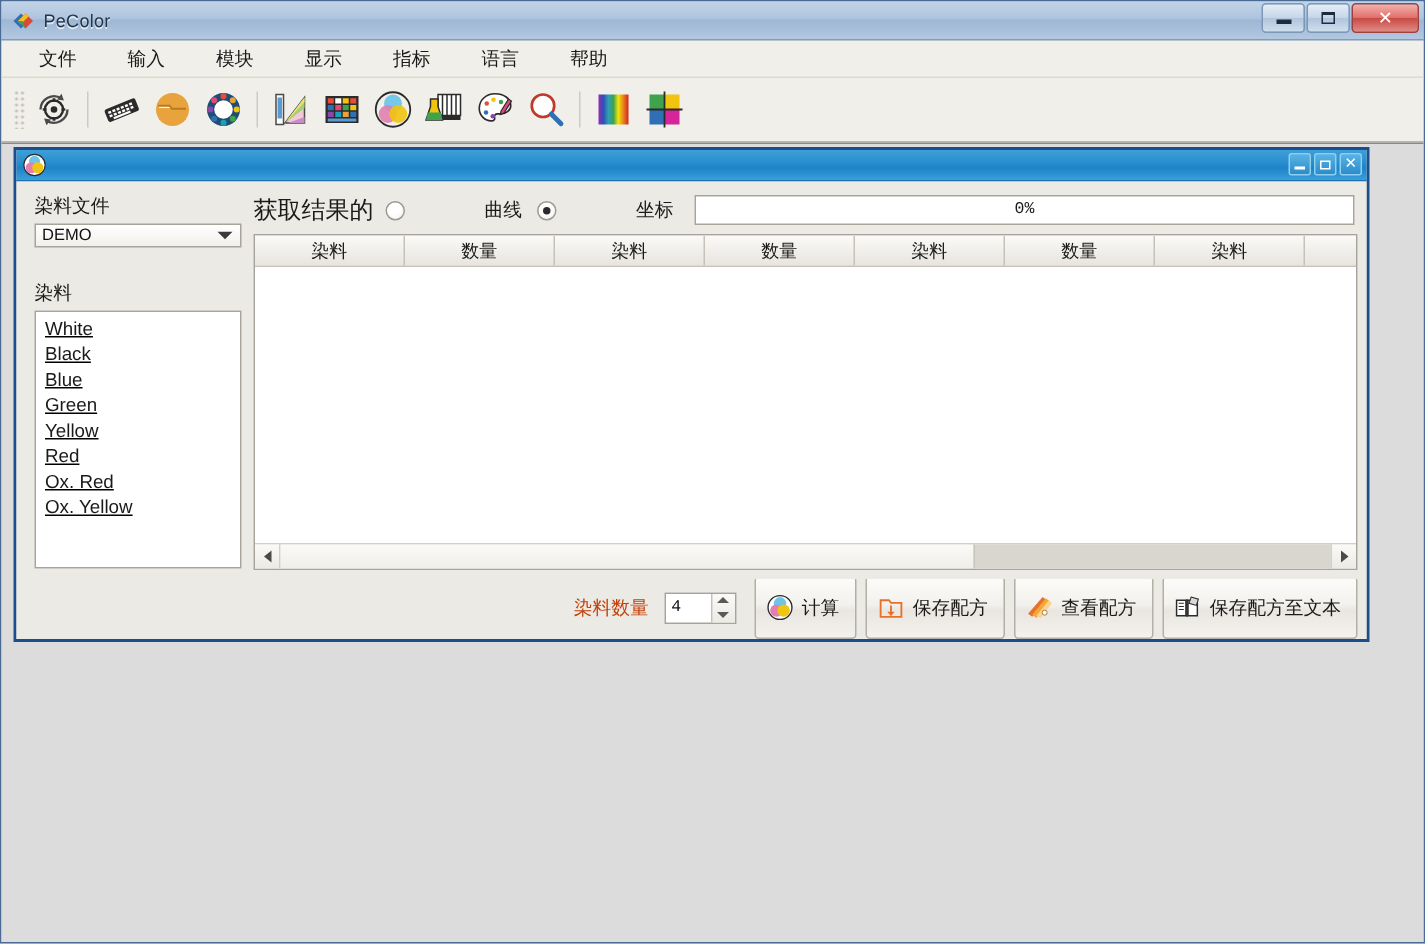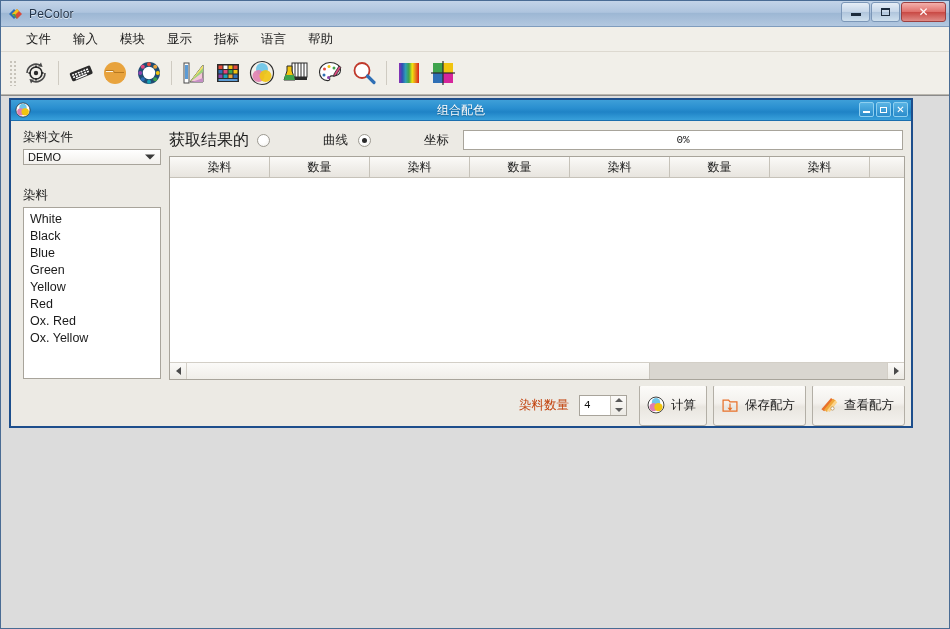--- a/index.html
+++ b/index.html
@@ -78,21 +78,21 @@
   .glyph-close { font-size: 12px; font-weight: bold; line-height: 1; }
 
   
   .menubar {
     height: 24px;
     background: #f1efe9;
     border-bottom: 1px solid #ddd9d0;
     display: flex;
     align-items: center;
     padding-left: 14px;
-    gap: 0;
+    gap: 12px;
   }
   .menu-item {
     padding: 3px 11px;
     font-size: 12.5px;
     color: #1a1a1a;
     cursor: default;
   }
 
   
   .toolbar {
@@ -222,20 +222,21 @@
     border-right:5px solid transparent;
     border-top:5px solid #3a3a3a;
   }
   .listbox {
     flex: 1;
     border: 1px solid #a8a49b;
     background: #ffffff;
     padding: 3px 0 0 2px;
     overflow: hidden;
     margin-bottom: 1px;
+    text-decoration: underline;
   }
   .list-item {
     font-size: 12.5px;
     color: #1a1a1a;
     padding: 0 4px;
     line-height: 17px;
     white-space: nowrap;
   }
 
   
@@ -608,21 +609,20 @@
 
       <div class="child-titlebar">
         <div class="child-icon">
           <svg class="ico-svg" width="16" height="16" viewBox="0 0 26 26">
             <circle cx="13" cy="13" r="11.5" fill="#ffffff" stroke="#2b2b2b" stroke-width="1.2"></circle>
             <circle cx="13" cy="9" r="6" fill="#6fc5e8"></circle>
             <circle cx="9.5" cy="16" r="6" fill="#e07fb0"></circle>
             <circle cx="16.5" cy="16" r="6" fill="#f1c40f"></circle>
           </svg>
         </div>
-        <div class="child-title">组合配色</div>
         <div class="child-win-buttons">
           <div class="cwb">
               <i class="g-min"></i>
             </div>
           <div class="cwb">
               <i class="g-max"></i>
             </div>
           <div class="cwb">✕</div>
         </div>
       </div>
@@ -730,17 +730,33 @@
             <svg class="ico-svg" width="18" height="18" viewBox="0 0 26 26">
               <path d="M2 19 L16 3 L20 6 L6 22 Z" fill="#e8712a"></path>
               <path d="M6 20 L19 4 L23 7 L10 23 Z" fill="#f0a83a"></path>
               <path d="M10 21 L22 6 L25 9 L14 23 Z" fill="#fbd38a"></path>
               <circle cx="18" cy="18" r="2.4" fill="#ffffff" stroke="#9a6a20" stroke-width=".8"></circle>
             </svg>
           </span>
           <span>查看配方</span>
         </div>
 
+        <div class="act-btn">
+          <span class="act-ico">
+            <svg class="ico-svg" width="18" height="18" viewBox="0 0 26 26">
+              <path d="M2 6h9v15H2z" fill="#ffffff" stroke="#2b2b2b" stroke-width="1.4"></path>
+              <path d="M13 6h9v15h-9z" fill="#ffffff" stroke="#2b2b2b" stroke-width="1.4"></path>
+              <line x1="12" y1="5" x2="12" y2="22" stroke="#2b2b2b" stroke-width="1.6"></line>
+              <g stroke="#2b2b2b" stroke-width="1">
+                <line x1="4" y1="9" x2="9" y2="9"></line>
+                  <line x1="4" y1="12" x2="9" y2="12"></line>
+                  <line x1="4" y1="15" x2="9" y2="15"></line>
+              </g>
+              <path d="M16 3l7 2-2 6-7-2z" fill="#d9d9d9" stroke="#2b2b2b" stroke-width="1"></path>
+            </svg>
+          </span>
+          <span>保存配方至文本</span>
+        </div>
 
       </div>
     </div>
   </div>
 </div>
 
 </body></html>

